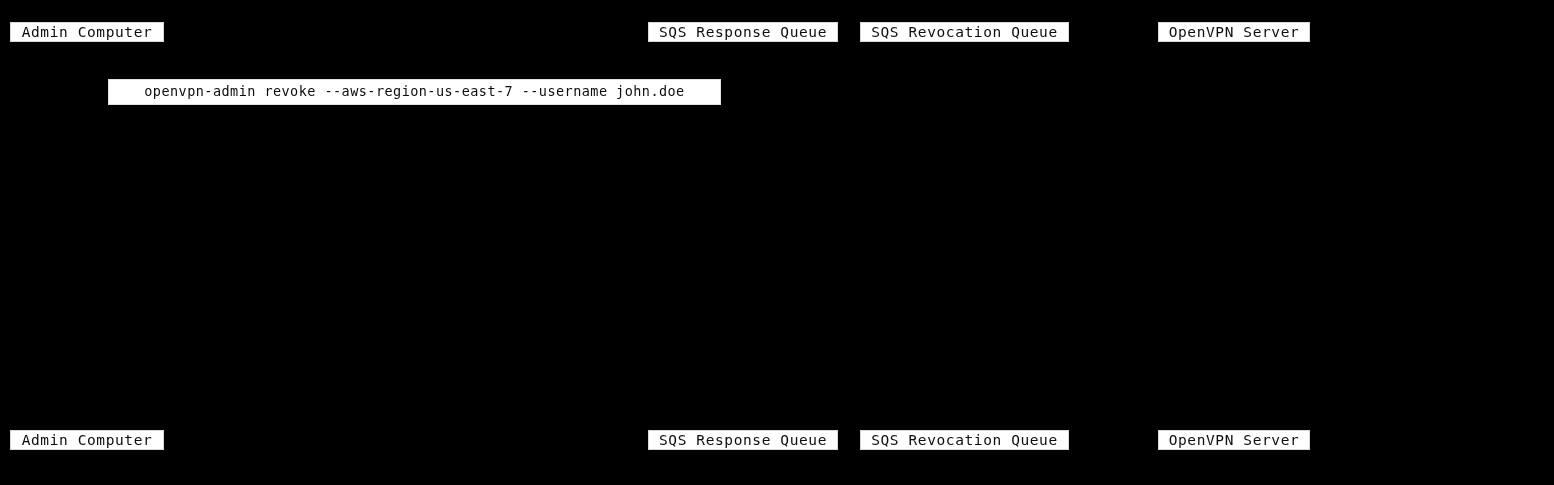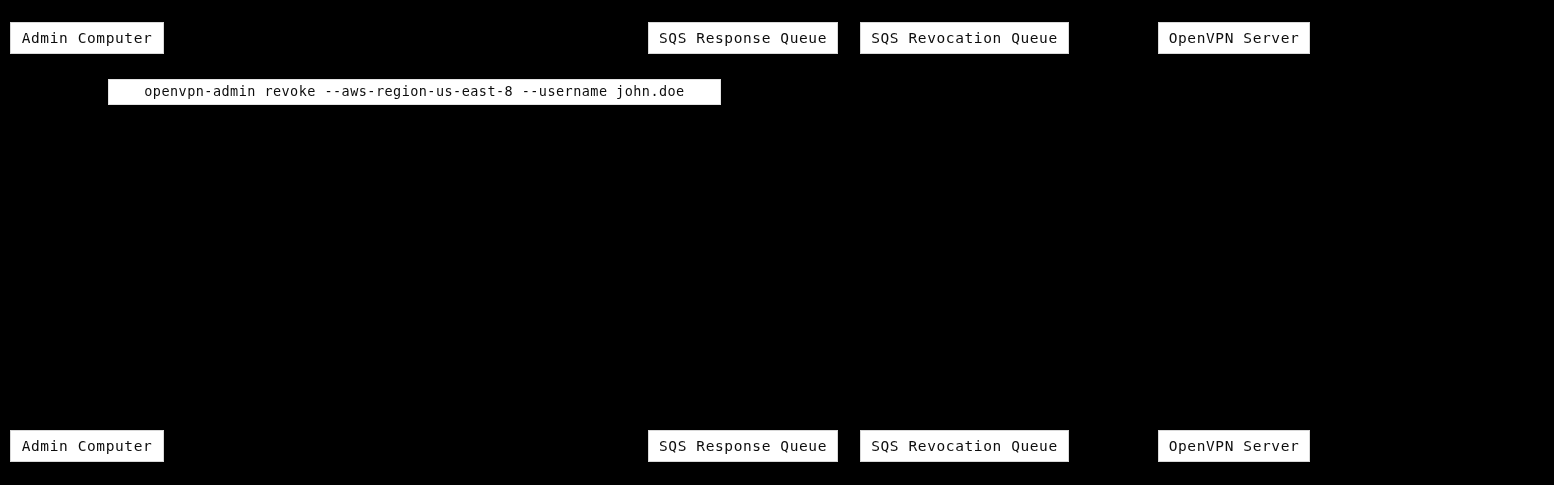--- a/index.html
+++ b/index.html
@@ -29,21 +29,21 @@
     justify-content: center;
     color: #0d0d0d;
     font-family: "DejaVu Sans Mono", "Liberation Mono", monospace;
     font-size: 14.5px;
     line-height: 1;
     letter-spacing: 0.6px;
     white-space: nowrap;
     user-select: none;
   }
   .participant-box {
-    height: 32px;
+    height: 20px;
   }
   .message-box {
     height: 26px;
     font-size: 13.5px;
     letter-spacing: 0.45px;
     border: 1px solid #e2e2e2;
   }
   
   .lifeline {
     position: absolute;
@@ -76,21 +76,21 @@
 
   <div class="node-box participant-box" style="left:860px; top:22px; width:209px;">
     <span>SQS Revocation Queue</span>
   </div>
 
   <div class="node-box participant-box" style="left:1158px; top:22px; width:152px;">
     <span>OpenVPN Server</span>
   </div>
 
   <div class="node-box message-box" style="left:108px; top:79px; width:613px;">
-    <span>openvpn-admin revoke --aws-region-us-east-8 --username john.doe</span>
+    <span>openvpn-admin revoke --aws-region-us-east-7 --username john.doe</span>
   </div>
 
   <div class="arrow-line" style="left:86px; top:105px; width:1147px;"></div>
 
   <div class="node-box participant-box" style="left:10px; top:430px; width:154px;">
     <span>Admin Computer</span>
   </div>
 
   <div class="node-box participant-box" style="left:648px; top:430px; width:190px;">
     <span>SQS Response Queue</span>

